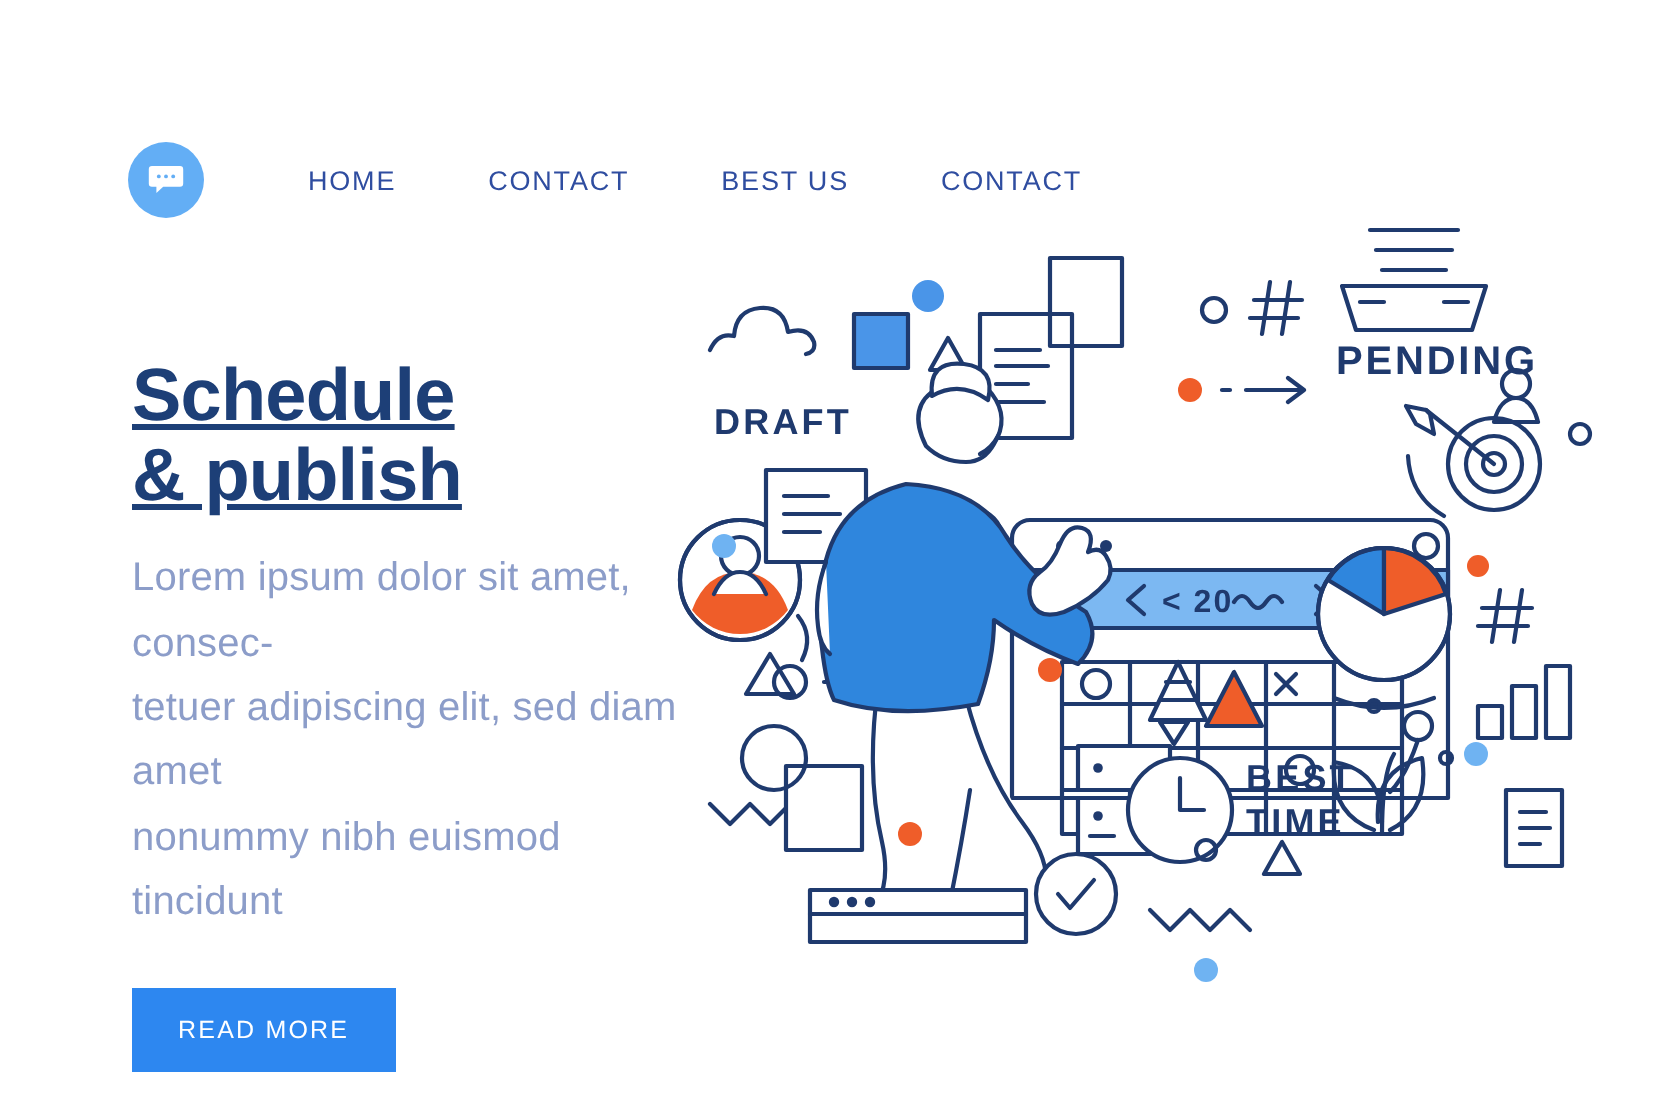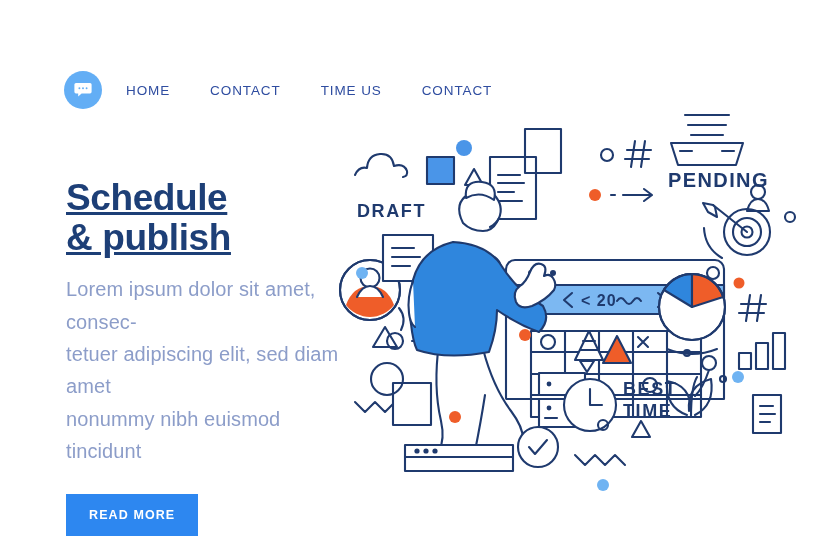--- a/index.html
+++ b/index.html
@@ -41,22 +41,22 @@
     display: flex;
     align-items: center;
     justify-content: center;
     flex: 0 0 auto;
   }
   #brand-logo svg { display: block; }
 
   #nav-links {
     display: flex;
     align-items: center;
-    margin-left: 24px;
-    gap: 4px;
+    margin-left: 52px;
+    gap: 10px;
   }
   .nav-link {
     font-size: 13.5px;
     letter-spacing: 0.9px;
     color: #2f4da0;
     font-weight: 400;
     text-decoration: none;
     white-space: nowrap;
     cursor: pointer;
     padding: 4px 0;
@@ -87,21 +87,21 @@
     margin: 0 0 26px 0;
     letter-spacing: 0.1px;
     white-space: pre-line;
   }
   #read-more-button {
     display: inline-block;
     background: #2d87f0;
     color: #ffffff;
     border: none;
     font-size: 12.5px;
-    font-weight: bold;
+    font-weight: normal;
     letter-spacing: 1.1px;
     padding: 14px 23px;
     cursor: pointer;
     font-family: "Liberation Sans", sans-serif;
   }
 
   
   #illustration {
     position: absolute;
     left: 335px;
@@ -126,21 +126,21 @@
           <circle cx="6.4" cy="7.2" r="0.95" fill="#63aef5"></circle>
           <circle cx="10" cy="7.2" r="0.95" fill="#63aef5"></circle>
           <circle cx="13.6" cy="7.2" r="0.95" fill="#63aef5"></circle>
         </svg>
       </span>
     </div>
 
     <nav id="nav-links">
       <a class="nav-link" href="#">HOME</a>
       <a class="nav-link" href="#">CONTACT</a>
-      <a class="nav-link" href="#">TIME US</a>
+      <a class="nav-link" href="#">BEST US</a>
       <a class="nav-link" href="#">CONTACT</a>
     </nav>
   </div>
 
   <div id="hero-copy">
     <h1 id="hero-title">Schedule
 &amp; publish</h1>
     <p id="hero-paragraph">Lorem ipsum dolor sit amet, consec-
 tetuer adipiscing elit, sed diam amet
 nonummy nibh euismod tincidunt</p>

